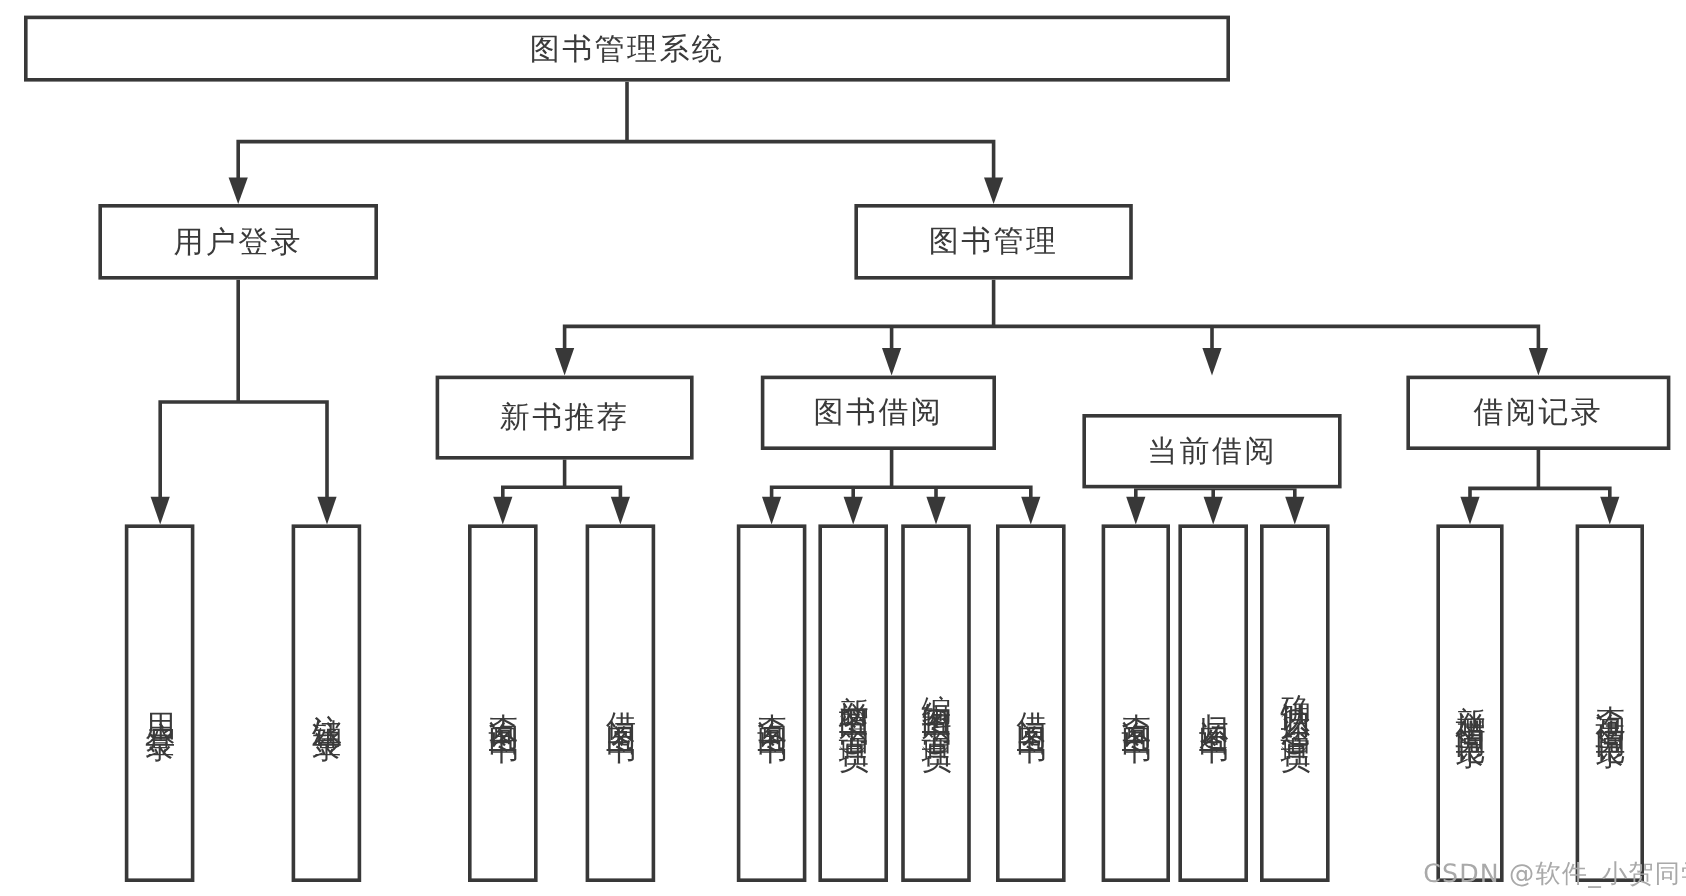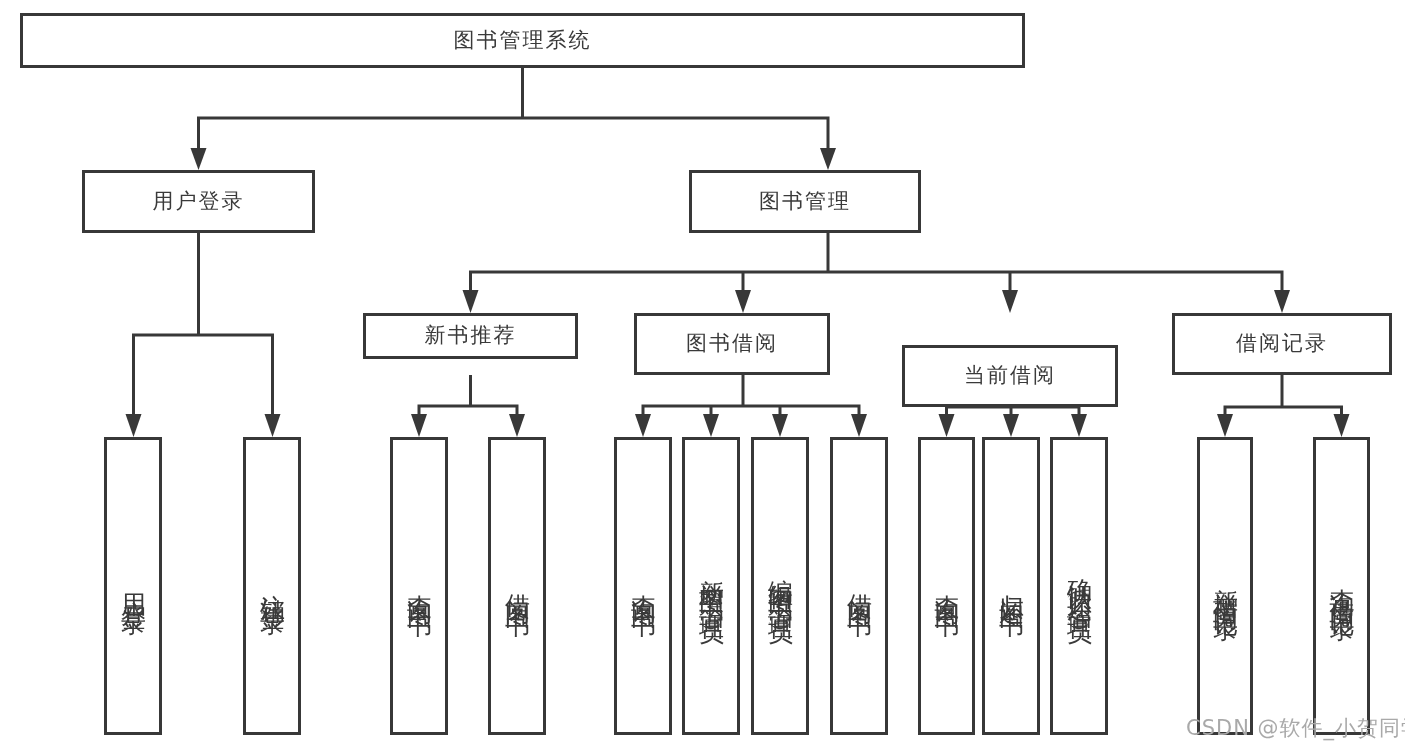--- a/index.html
+++ b/index.html
@@ -16,21 +16,21 @@
   }
   .node {
     position: absolute;
     box-sizing: border-box;
     border: 3px solid #383838;
     background: #ffffff;
     display: flex;
     align-items: center;
     justify-content: center;
     color: #3a3a3a;
-    font-size: 21px;
+    font-size: 25px;
     letter-spacing: 2px;
     line-height: 1.2;
     white-space: nowrap;
   }
   .node.v {
     writing-mode: vertical-rl;
     text-orientation: mixed;
     letter-spacing: 6px;
     font-size: 25px;
     white-space: normal;
@@ -102,23 +102,23 @@
     <polygon points="1071,414 1087,414 1079,437"></polygon>
 
     <polygon points="1217,414 1233,414 1225,437"></polygon>
     <polygon points="1333.5,414 1349.5,414 1341.5,437"></polygon>
   </g>
 </svg>
 
 <div class="node" style="left:20px; top:13px; width:1005px; height:55px;">图书管理系统</div>
 
 <div class="node" style="left:82px; top:170px; width:233px; height:63px;">用户登录</div>
-<div class="node" style="left:689px; top:170px; width:232px; height:63px;font-family:Liberation Serif, serif;">图书管理</div>
+<div class="node" style="left:712px; top:170px; width:232px; height:63px;font-family:Liberation Serif, serif;">图书管理</div>
 
-<div class="node" style="left:363px; top:313px; width:215px; height:46px;">新书推荐</div>
+<div class="node" style="left:363px; top:313px; width:215px; height:70px;">新书推荐</div>
 <div class="node" style="left:634px; top:313px; width:196px; height:62px;">图书借阅</div>
 <div class="node" style="left:902px; top:313px; width:216px; height:62px;margin-top:32px;">当前借阅</div>
 <div class="node" style="left:1172px; top:313px; width:220px; height:62px;text-align:right;">借阅记录</div>
 
 <div class="node v" style="left:104px; top:437px; width:58px; height:298px;">用户登录</div>
 <div class="node v" style="left:243px; top:437px; width:58px; height:298px;">注销登录</div>
 
 <div class="node v" style="left:390px; top:437px; width:58px; height:298px;">查询图书</div>
 <div class="node v" style="left:488px; top:437px; width:58px; height:298px;">借阅图书</div>
 

